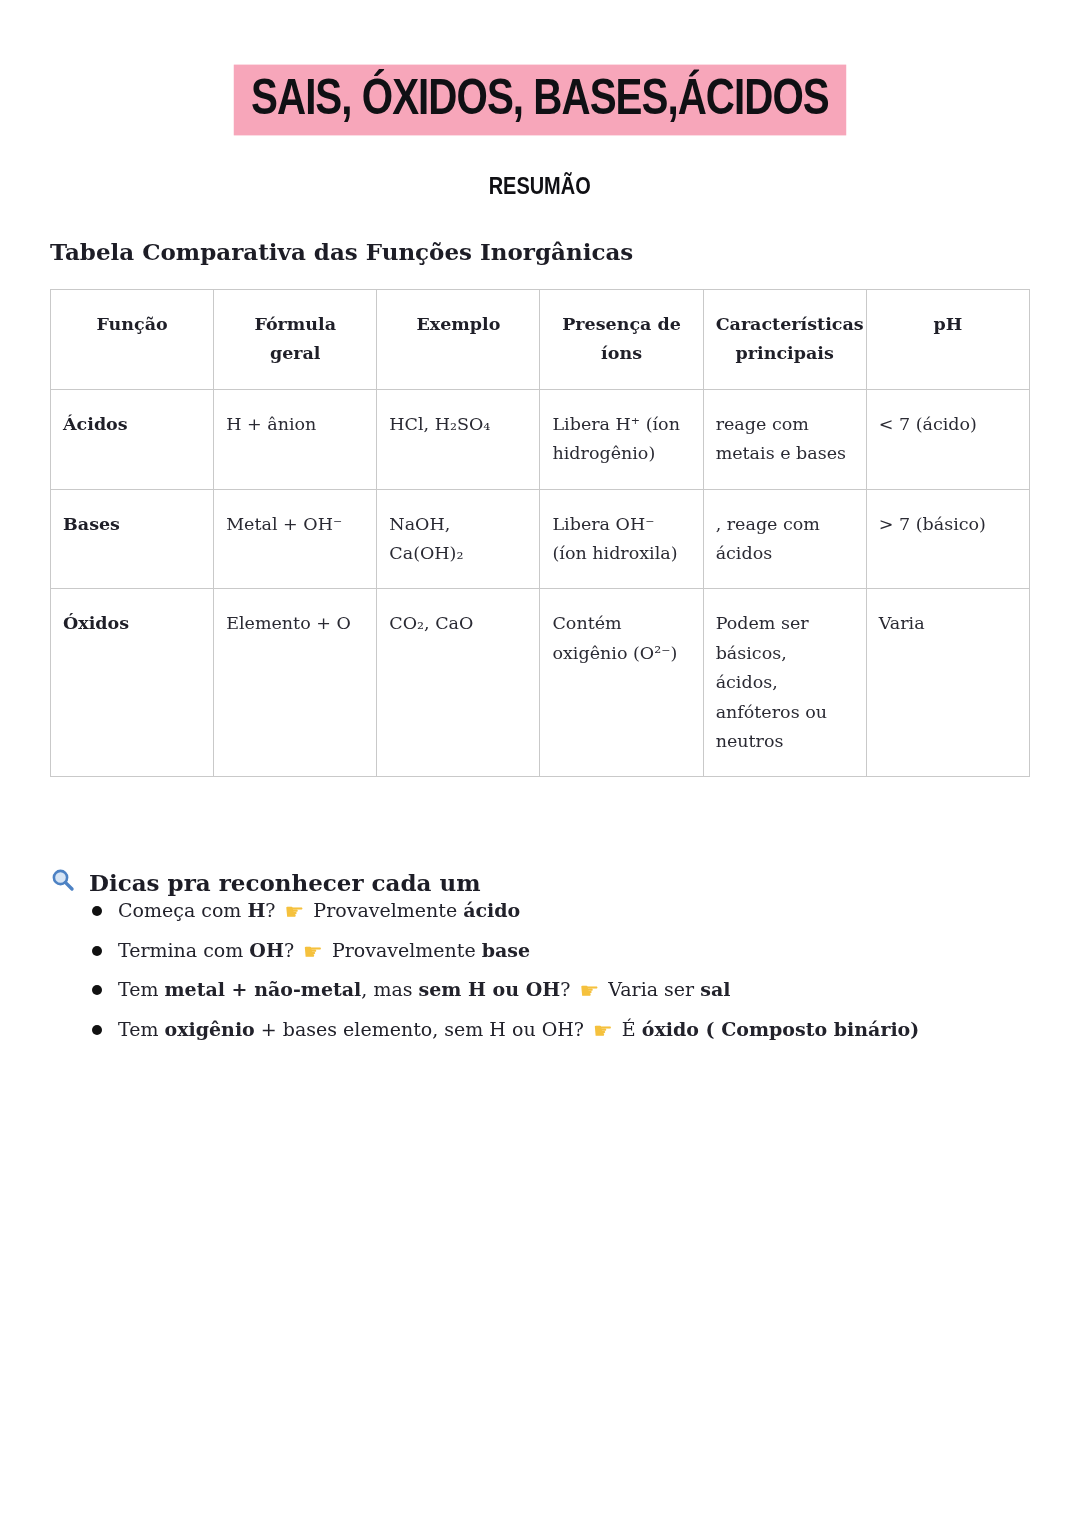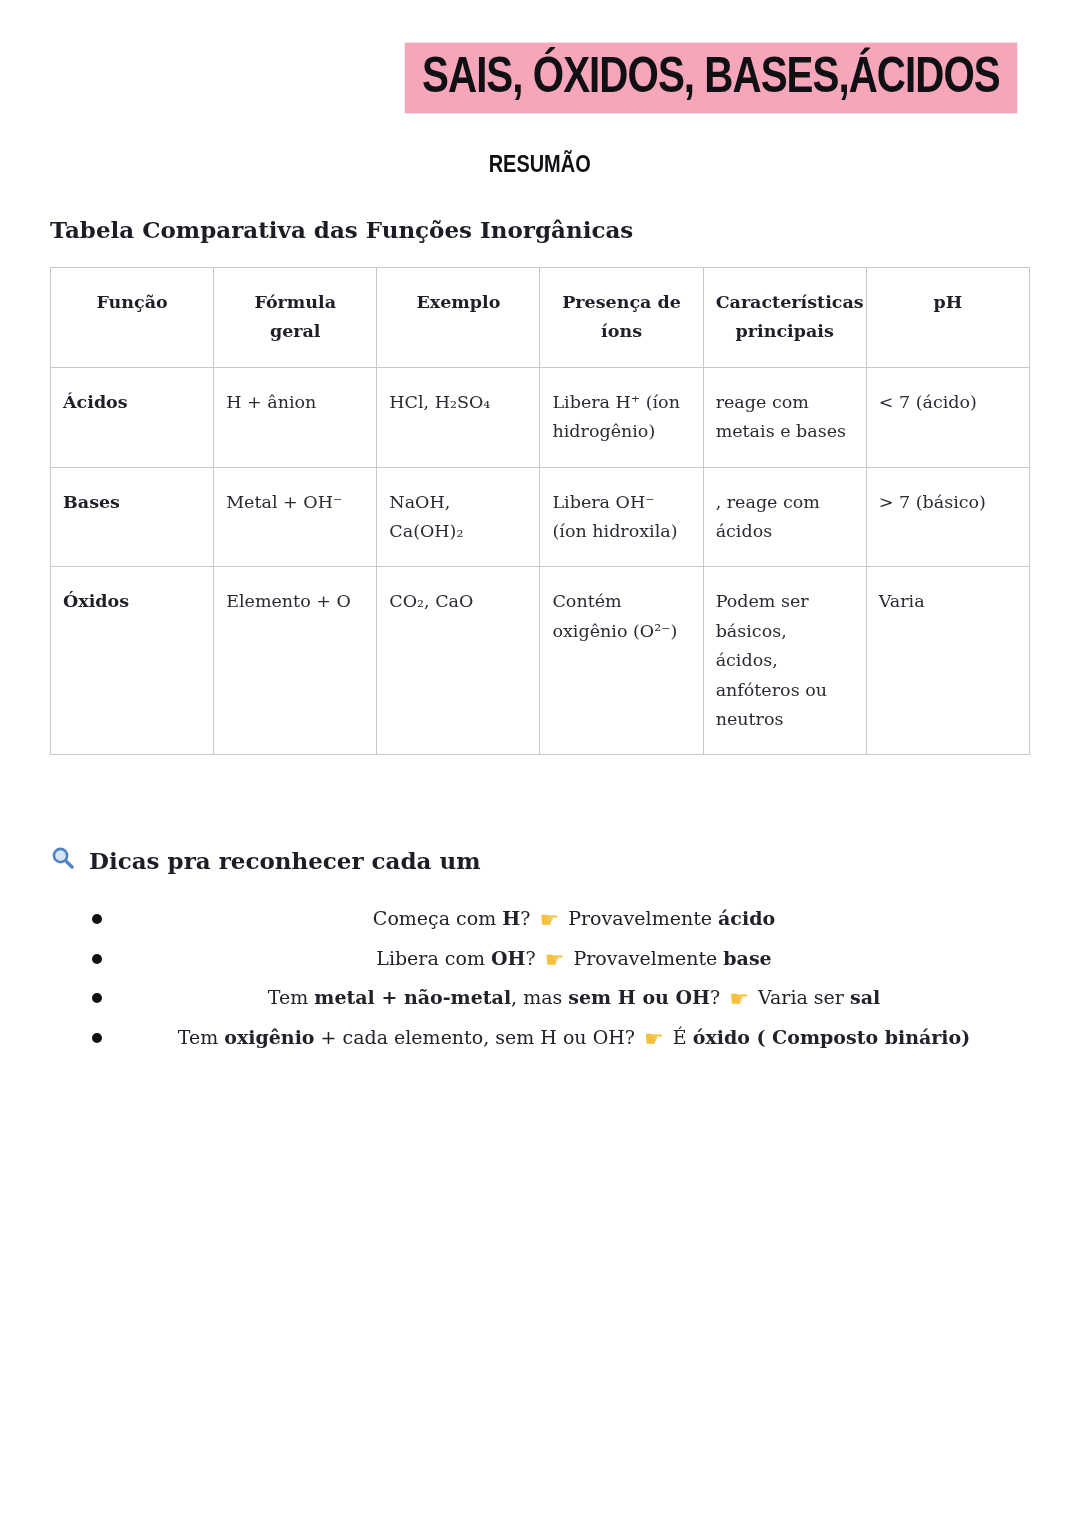--- a/index.html
+++ b/index.html
@@ -8,21 +8,21 @@
     width: 1080px;
     height: 1526px;
     font-family: "DejaVu Serif", "Liberation Serif", serif;
     color: #26262e;
     position: relative;
     overflow: hidden;
   }
   .page { padding: 48px 50px 0 50px; }
 
   
-  .title-wrap { text-align: right; margin-top: 0; }
+  .title-wrap { text-align: center; margin-top: 22px; }
   .title {
     display: inline-block;
     background: #f7a6ba;
     padding: 4px 18px 8px 18px;
     font-family: "Liberation Sans", sans-serif;
     font-weight: 800;
     font-size: 42px;
     letter-spacing: -1px;
     color: #101014;
     transform: scale(0.96, 1.18);
@@ -77,24 +77,22 @@
     display: flex;
     align-items: center;
     gap: 14px;
     font-size: 23px;
     font-weight: 700;
     color: #1d1d26;
   }
   .tips-heading .mag { flex: 0 0 auto; display: inline-block; }
 
   ul.tips-list {
-    margin-top: 30px;
     padding-left: 42px;
     list-style: none;
-    text-align: center;
   }
   ul.tips-list li {
     position: relative;
     padding-left: 26px;
     font-size: 19px;
     line-height: 1.45;
     margin-bottom: 12px;
     color: #22222b;
   }
   ul.tips-list li::before {
@@ -177,19 +175,19 @@
         <svg width="25" height="25" viewBox="0 0 25 25" aria-hidden="true">
           <circle cx="10.5" cy="10.5" r="6.6" fill="#d7e5f5" stroke="#4d82c4" stroke-width="2.6"></circle>
           <line x1="15.6" y1="15.6" x2="22" y2="22" stroke="#4d82c4" stroke-width="3.4" stroke-linecap="round"></line>
         </svg>
       </span>
       <span>Dicas pra reconhecer cada um</span>
     </div>
 
     <ul class="tips-list">
         <li><span>Começa com </span><span class="b">H</span><span>? </span><span class="hand">☛</span><span> Provavelmente </span><span class="b">ácido</span></li>
-        <li><span>Libera com </span><span class="b">OH</span><span>? </span><span class="hand">☛</span><span> Provavelmente </span><span class="b">base</span></li>
+        <li><span>Termina com </span><span class="b">OH</span><span>? </span><span class="hand">☛</span><span> Provavelmente </span><span class="b">base</span></li>
         <li><span>Tem </span><span class="b">metal + não-metal</span><span>, mas </span><span class="b">sem H ou OH</span><span>? </span><span class="hand">☛</span><span> Varia ser </span><span class="b">sal</span></li>
-        <li><span>Tem </span><span class="b">oxigênio</span><span> + cada elemento, sem H ou OH? </span><span class="hand">☛</span><span> É </span><span class="b">óxido ( Composto binário)</span></li>
+        <li><span>Tem </span><span class="b">oxigênio</span><span> + bases elemento, sem H ou OH? </span><span class="hand">☛</span><span> É </span><span class="b">óxido ( Composto binário)</span></li>
       </ul>
   </div>
 
 </div>
 
 </body></html>

